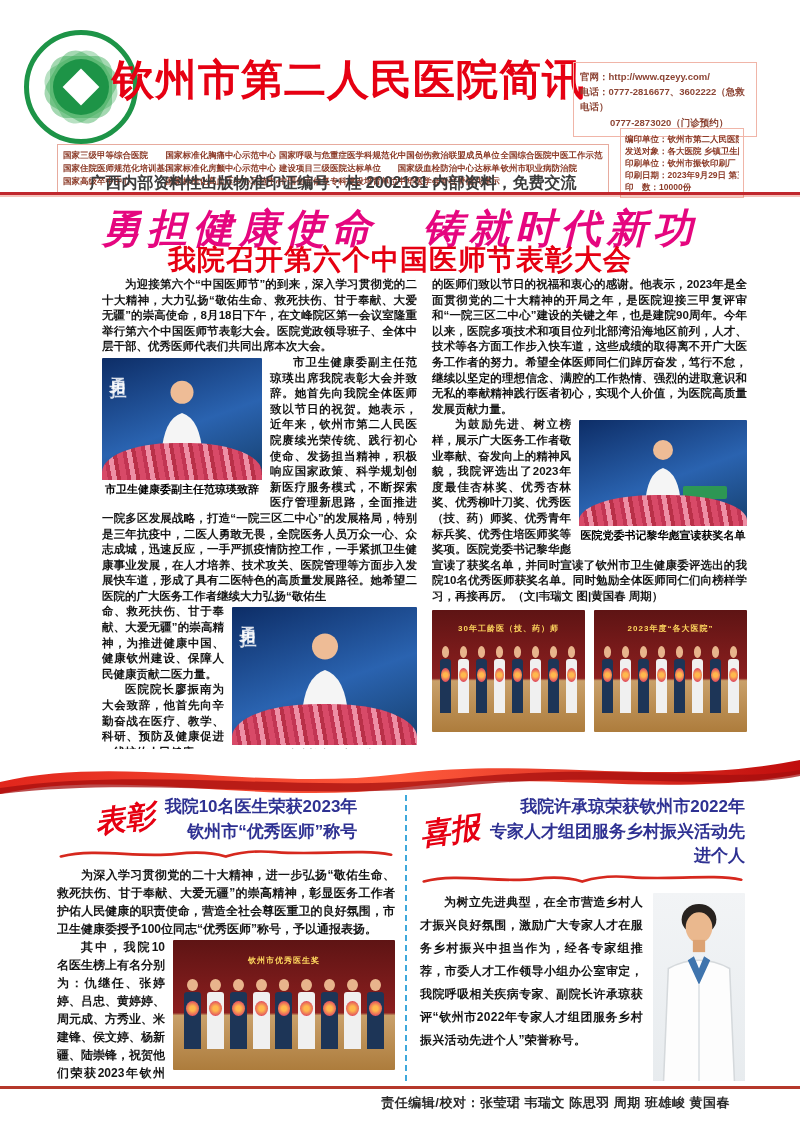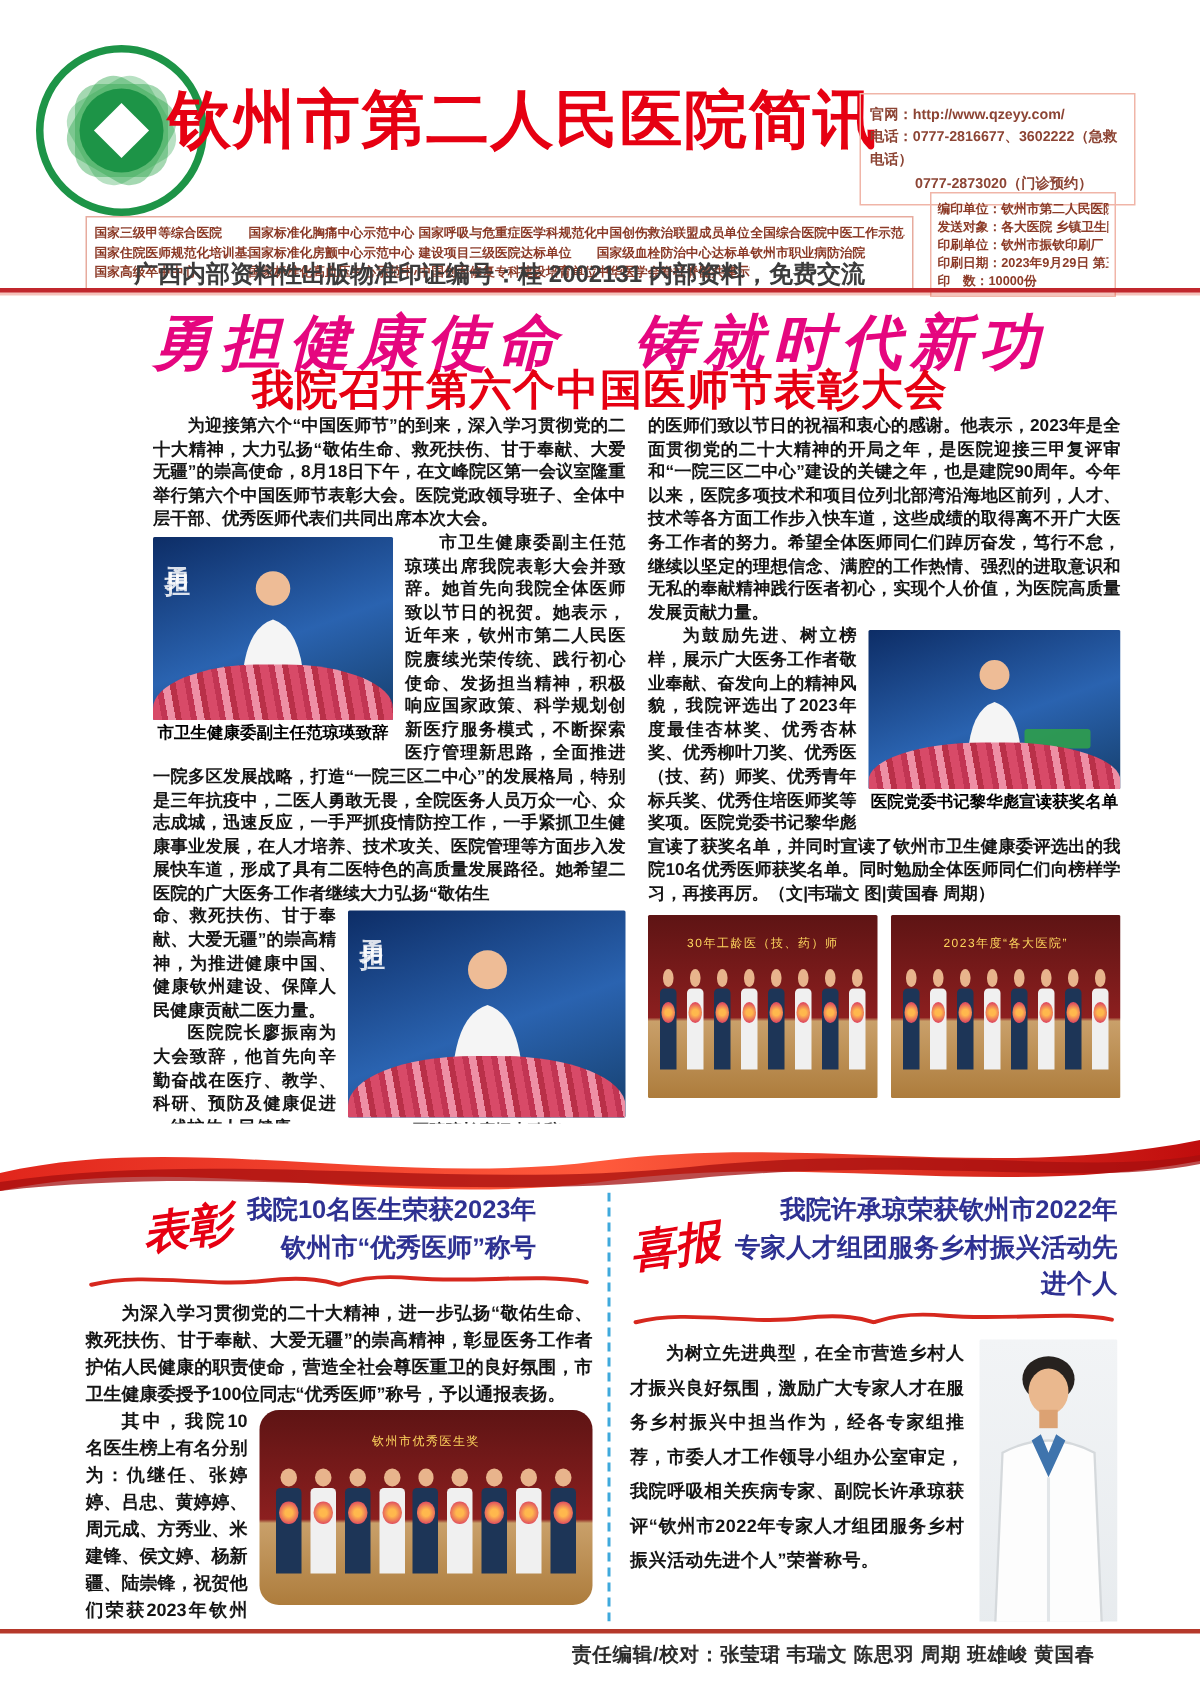--- a/index.html
+++ b/index.html
@@ -44,21 +44,21 @@
                  font-family:"Liberation Serif",serif;font-weight:bold;font-size:17px;letter-spacing:4px;text-indent:0;}
   .speaker{position:absolute;left:50%;top:14%;width:46%;height:66%;transform:translateX(-50%);}
   .flowers{position:absolute;bottom:0;left:0;width:100%;height:30%;
            background:repeating-linear-gradient(80deg,#d84a68 0 6px,#c23553 6px 10px,#ee8fa5 10px 15px,#b93048 15px 19px);
            border-radius:45% 45% 0 0 / 80% 80% 0 0;}
   .podium-sign{position:absolute;right:12%;bottom:26%;width:26%;height:12%;background:#2f9e4c;border-radius:2px;opacity:.9;}
   
   .photo-row{clear:both;display:flex;gap:9px;margin-top:6px;}
   .photo-row .photo{width:153px;height:122px;}
   .group{background:linear-gradient(180deg,#5e1414 0%,#8c1f1f 56%,#c9a06a 58%,#ad7c3c 100%);}
-  .banner-label{position:absolute;top:9%;left:0;width:100%;text-align:center;color:#ffd75e;font-size:8px;font-weight:normal;letter-spacing:1px;text-indent:0;}
+  .banner-label{position:absolute;top:9%;left:0;width:100%;text-align:center;color:#ffd75e;font-size:8px;font-weight:bold;letter-spacing:1px;text-indent:0;}
   .people{position:absolute;bottom:16%;left:5%;right:5%;height:48%;display:flex;justify-content:space-between;align-items:flex-end;}
   .person{position:relative;width:8.5%;height:92%;background:#1d3557;border-radius:3px 3px 0 0;}
   .person.alt{background:#f0f0f0;}
   .person::before{content:"";position:absolute;top:-13px;left:18%;width:64%;height:12px;border-radius:50%;background:#e8b48c;}
   .person::after{content:"";position:absolute;top:16%;left:12%;width:76%;height:26%;border-radius:50%;
                  background:radial-gradient(circle,#ffb84d 25%,#e04f5f 75%);}
   
   .ribbon{position:absolute;top:748px;left:0;width:800px;height:46px;}
   
   .bottom{position:absolute;top:795px;left:57px;width:688px;height:286px;display:flex;overflow:hidden;}
@@ -67,21 +67,21 @@
   .sec-right{width:340px;border-left:2px dashed #3fa9dc;padding-left:13px;}
   .sec-head{display:flex;align-items:center;justify-content:center;gap:10px;min-height:46px;}
   .stamp{font-family:"Liberation Serif",serif;font-style:italic;font-weight:900;font-size:30px;color:#e60012;
          transform:rotate(-8deg);white-space:nowrap;}
   .sec-title{text-align:right;font-size:17px;font-weight:900;color:#2e3192;line-height:1.45;}
   .wavy{display:block;width:100%;height:14px;margin:2px 0 6px;}
   .sec-body{font-size:12px;font-weight:600;text-align:justify;color:#151515;}
   .sec-left .sec-body{line-height:18px;}
   .sec-right .sec-body{line-height:23px;letter-spacing:.3px;}
   .fig.fr6{float:right;width:222px;margin:2px 0 2px 8px;}
-  .ph6{height:130px;border-radius:13px;}
+  .ph6{height:130px;}
   .fig.fr7{float:right;width:92px;margin:2px 0 2px 10px;}
   .portrait{height:198px;background:linear-gradient(180deg,#f2f4f6,#e7ebee);}
   
   .rule-bottom{position:absolute;top:1086px;left:0;width:800px;height:3px;background:#b5382a;}
   .editors{position:absolute;top:1094px;left:0;width:730px;text-align:right;font-size:13px;font-weight:bold;color:#2b2b2b;letter-spacing:.5px;}
 </style>
 </head>
 <body>
 
 <div class="page">

